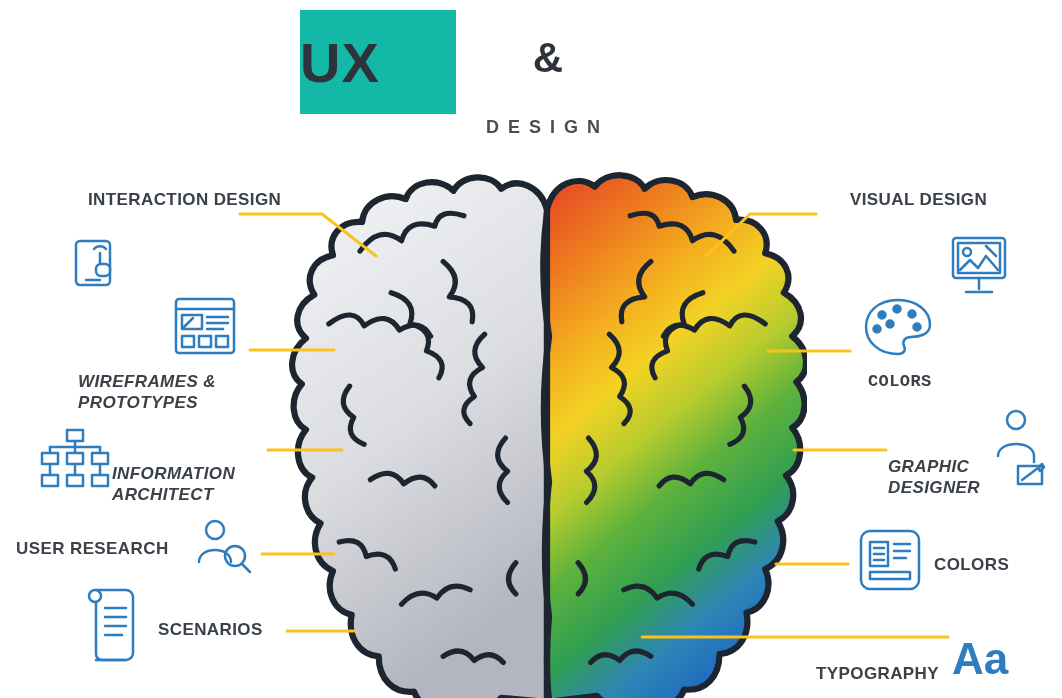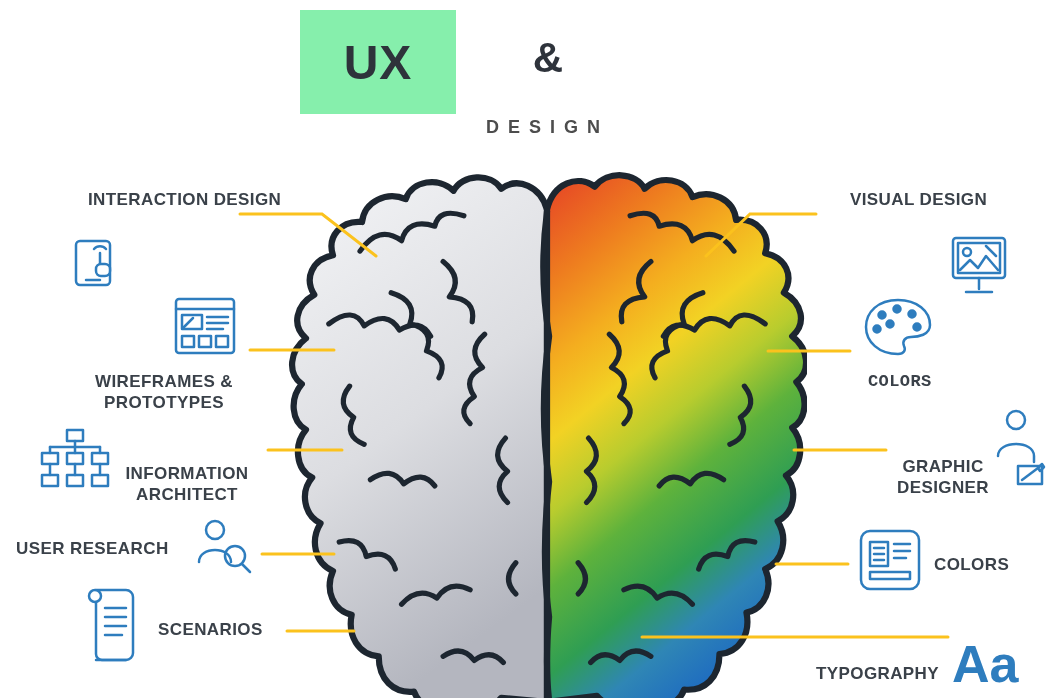--- a/index.html
+++ b/index.html
@@ -1,41 +1,41 @@
 <!DOCTYPE html>
 <html><head>
 <meta charset="utf-8">
 <style>
   html,body{margin:0;padding:0;}
   body{font-family:"Liberation Sans",sans-serif;background:#ffffff;}
   .canvas{position:relative;width:1062px;height:698px;background:#ffffff;overflow:hidden;}
 
   
-  .title-box{position:absolute;top:10px;height:104px;background:#86efac;display:flex;align-items:center;justify-content:center;
-    font-weight:800;font-size:48px;color:#2e333b;letter-spacing:1px;}
+  .title-box{position:absolute;top:10px;height:104px;background:#14b8a6;display:flex;align-items:center;justify-content:flex-start;
+    font-weight:800;font-size:56px;color:#2e333b;letter-spacing:1px;}
   .box-ux{left:300px;width:156px;}
   .box-ui{left:640px;width:150px;}
   .amp{position:absolute;left:520px;top:34px;width:56px;text-align:center;font-weight:800;font-size:42px;color:#2e333b;}
   .subtitle{position:absolute;left:430px;top:117px;width:235px;text-align:center;font-weight:700;font-size:18px;
     letter-spacing:9px;color:#4d4d4d;}
 
   
   .label{position:absolute;font-weight:700;font-size:17px;color:#3a4149;letter-spacing:.4px;line-height:1.25;}
-  .ctr{text-align:center;}
+  .ctr{font-style:italic;}
   .lbl-interaction{left:88px;top:189px;}
   .lbl-wireframes{left:78px;top:371px;width:172px;}
   .lbl-infoarch{left:112px;top:463px;width:150px;}
   .lbl-userresearch{left:16px;top:538px;text-align:center;}
   .lbl-scenarios{left:158px;top:619px;}
   .lbl-visual{left:850px;top:189px;}
   .lbl-colors{left:868px;top:371px;font-family:Liberation Mono, monospace;}
   .lbl-graphic{left:888px;top:456px;width:110px;}
   .lbl-layouts{left:934px;top:554px;}
   .lbl-typography{left:816px;top:663px;}
-  .aa-sample{position:absolute;left:952px;top:634px;font-weight:800;font-size:52px;color:#2e7dbe;}
+  .aa-sample{position:absolute;left:952px;top:634px;font-weight:800;font-size:44px;color:#2e7dbe;}
 
   .icon{position:absolute;}
   .icon svg{display:block;}
 
   .overlay{position:absolute;left:0;top:0;pointer-events:none;}
 </style>
 </head>
 <body>
 
 <div class="canvas">

